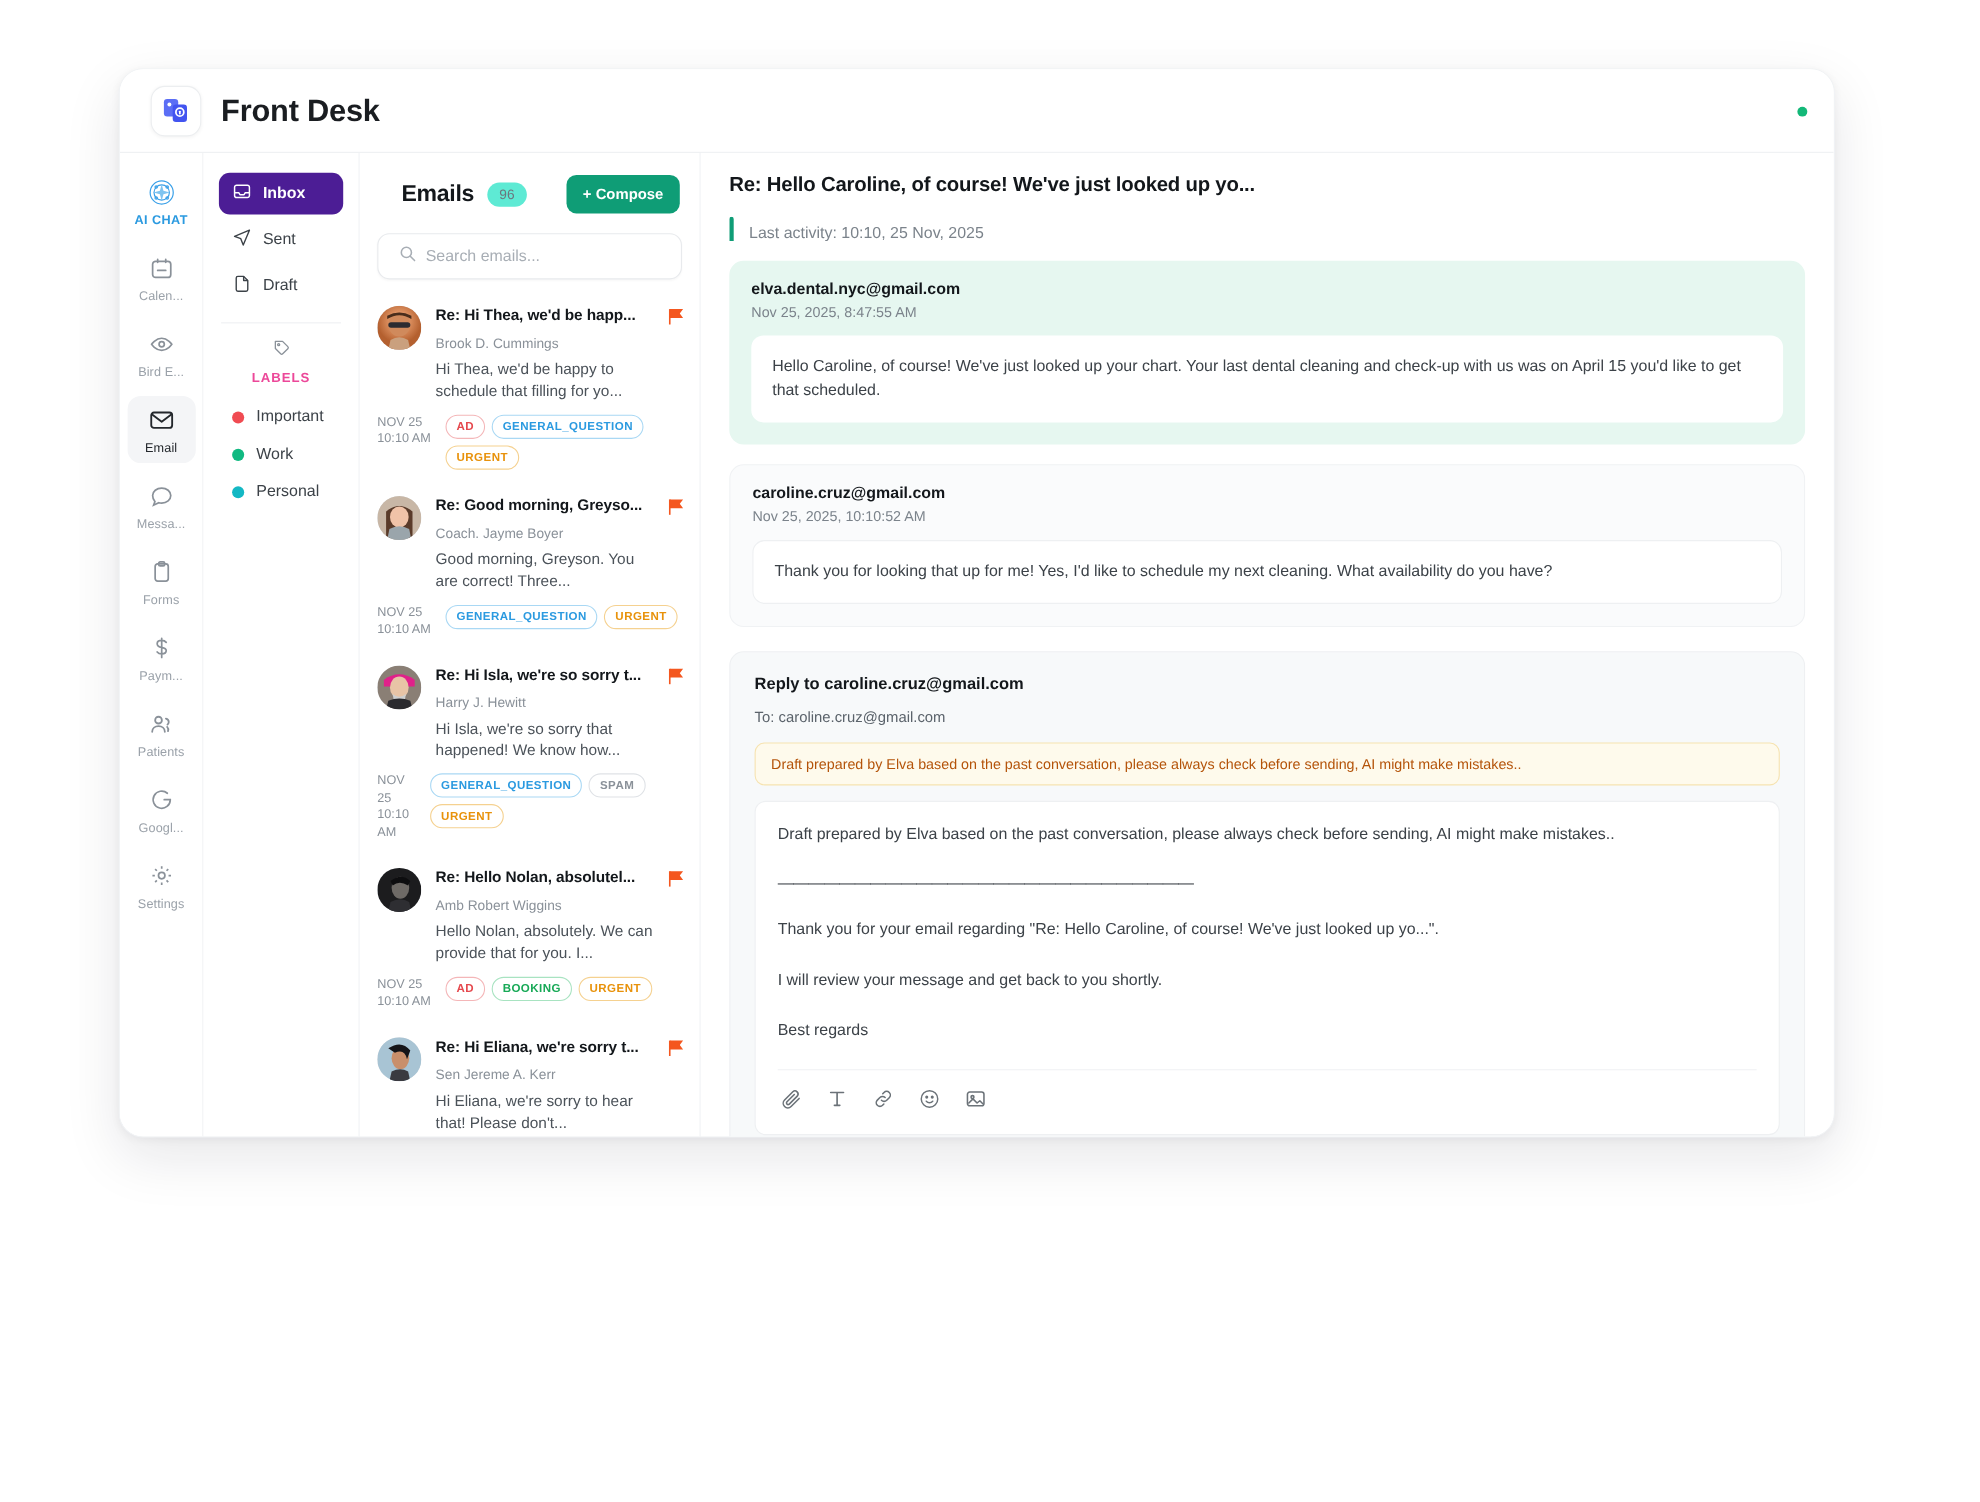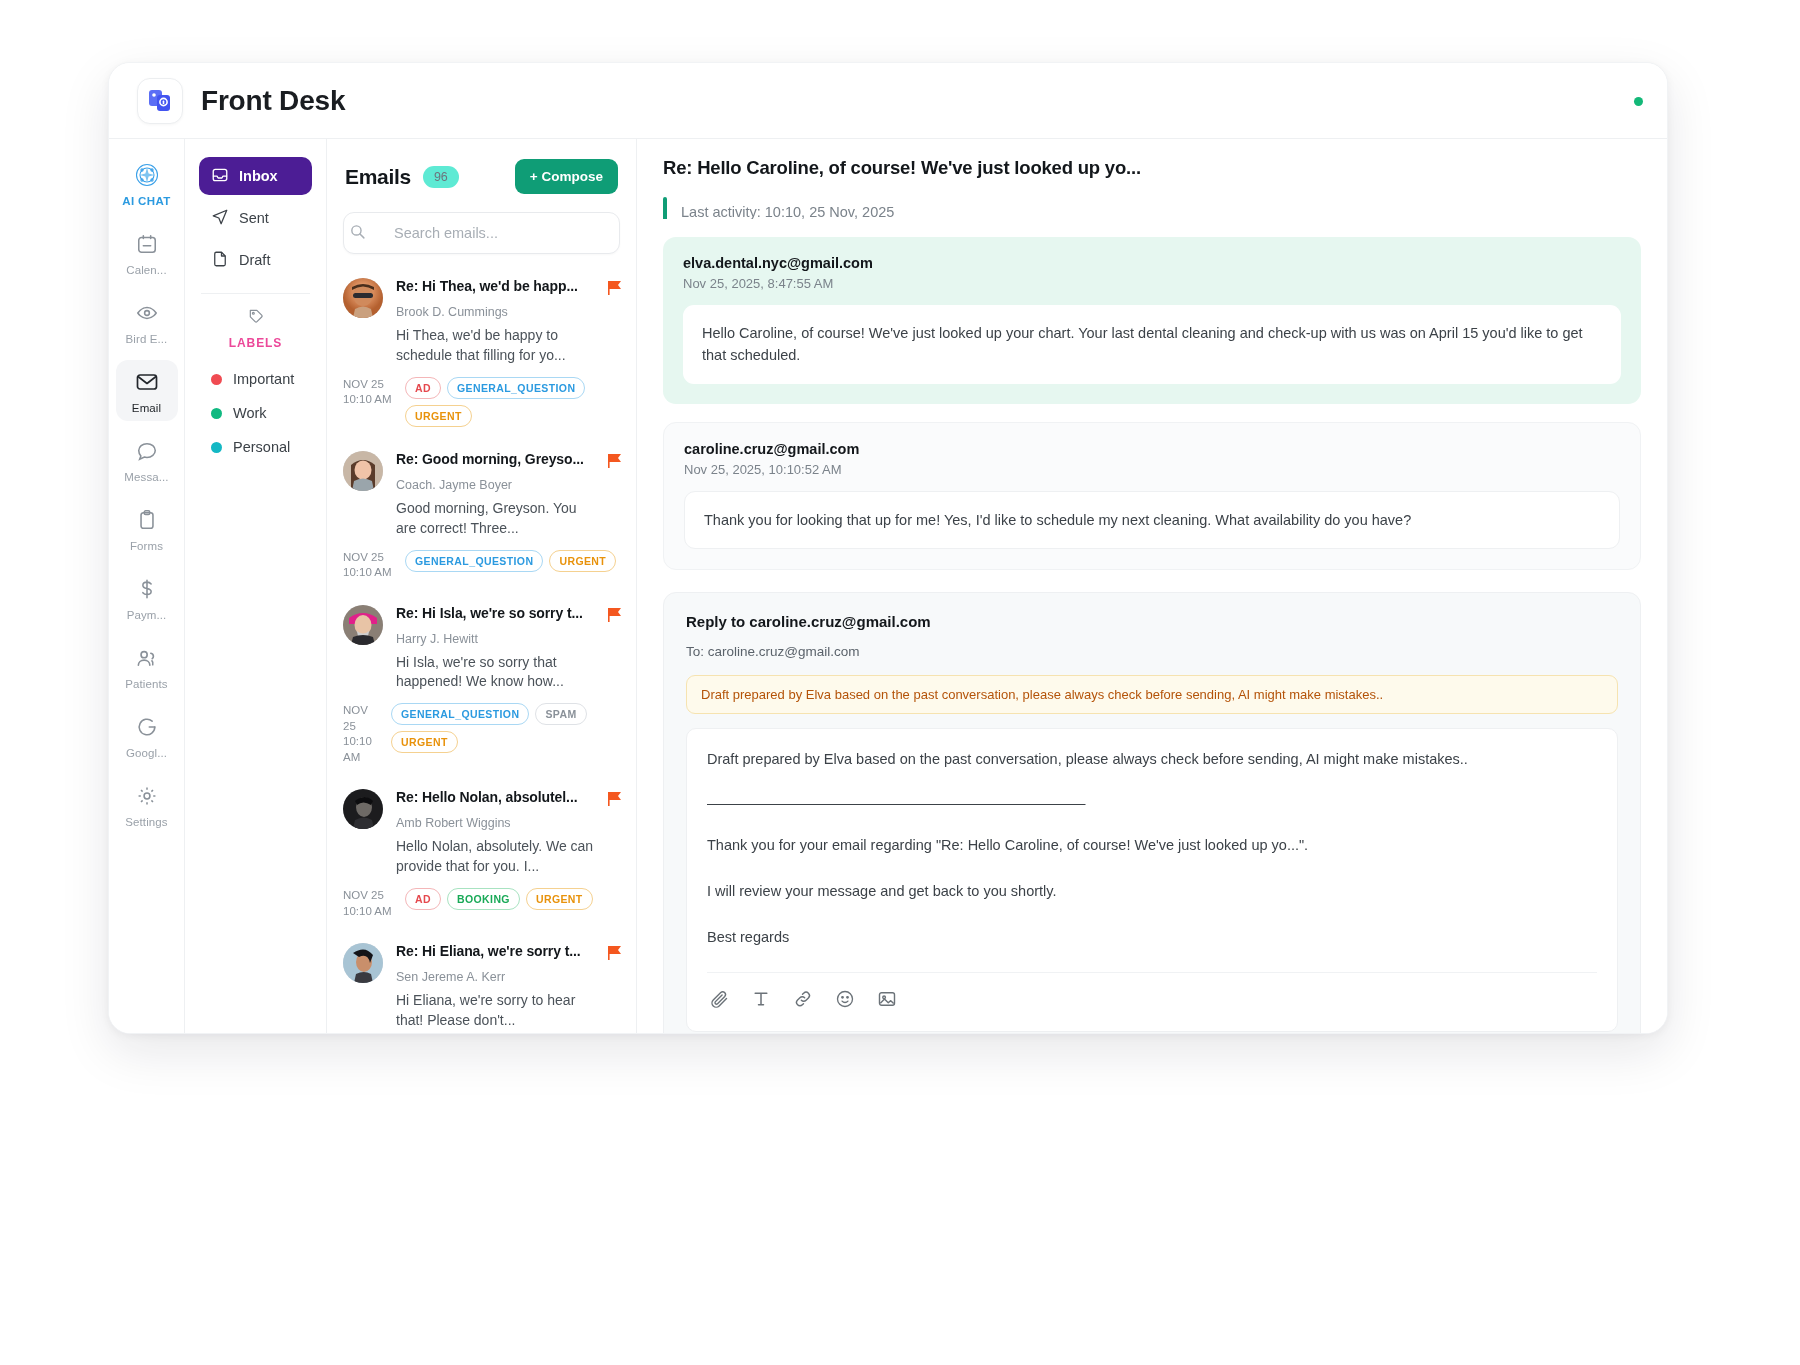--- a/index.html
+++ b/index.html
@@ -130,21 +130,21 @@
     flex: 0 0 310px;
     border-right: 1px solid #eef0f2;
     background: #fff;
     display: flex; flex-direction: column;
     overflow: hidden;
   }
   .list-head {
     display: flex; align-items: center;
     padding: 20px 18px 10px 18px;
   }
-  .list-title { font-size: 21px; font-weight: 700; color: #13171b; letter-spacing: -.3px; }
+  .list-title { font-size: 21px; font-weight: 700; color: #13171b; letter-spacing: -.3px; margin-left: 20px; }
   .count-pill {
     margin-left: 12px;
     background: #5eead4;
     color: #6c757d;
     border-radius: 20px;
     padding: 4px 11px;
     font-size: 12.5px;
   }
   .compose-btn {
     margin-left: auto;
@@ -157,22 +157,22 @@
     font-weight: 600;
     font-family: inherit;
     cursor: pointer;
   }
   .search-wrap {
     margin: 8px 16px 10px;
     border: 1px solid #e8eaed;
     border-radius: 11px;
     height: 42px;
     display: flex; align-items: center;
-    gap: 28px;
-    padding: 0 5px;
+    gap: 8px;
+    padding: 0 18px;
     background: #fff;
     box-shadow: 0 1px 2px rgba(16,24,40,.03);
   }
   .search-input {
     border: none; outline: none;
     font-size: 14.5px;
     color: #9aa1a9;
     background: transparent;
     font-family: inherit;
     width: 100%;

